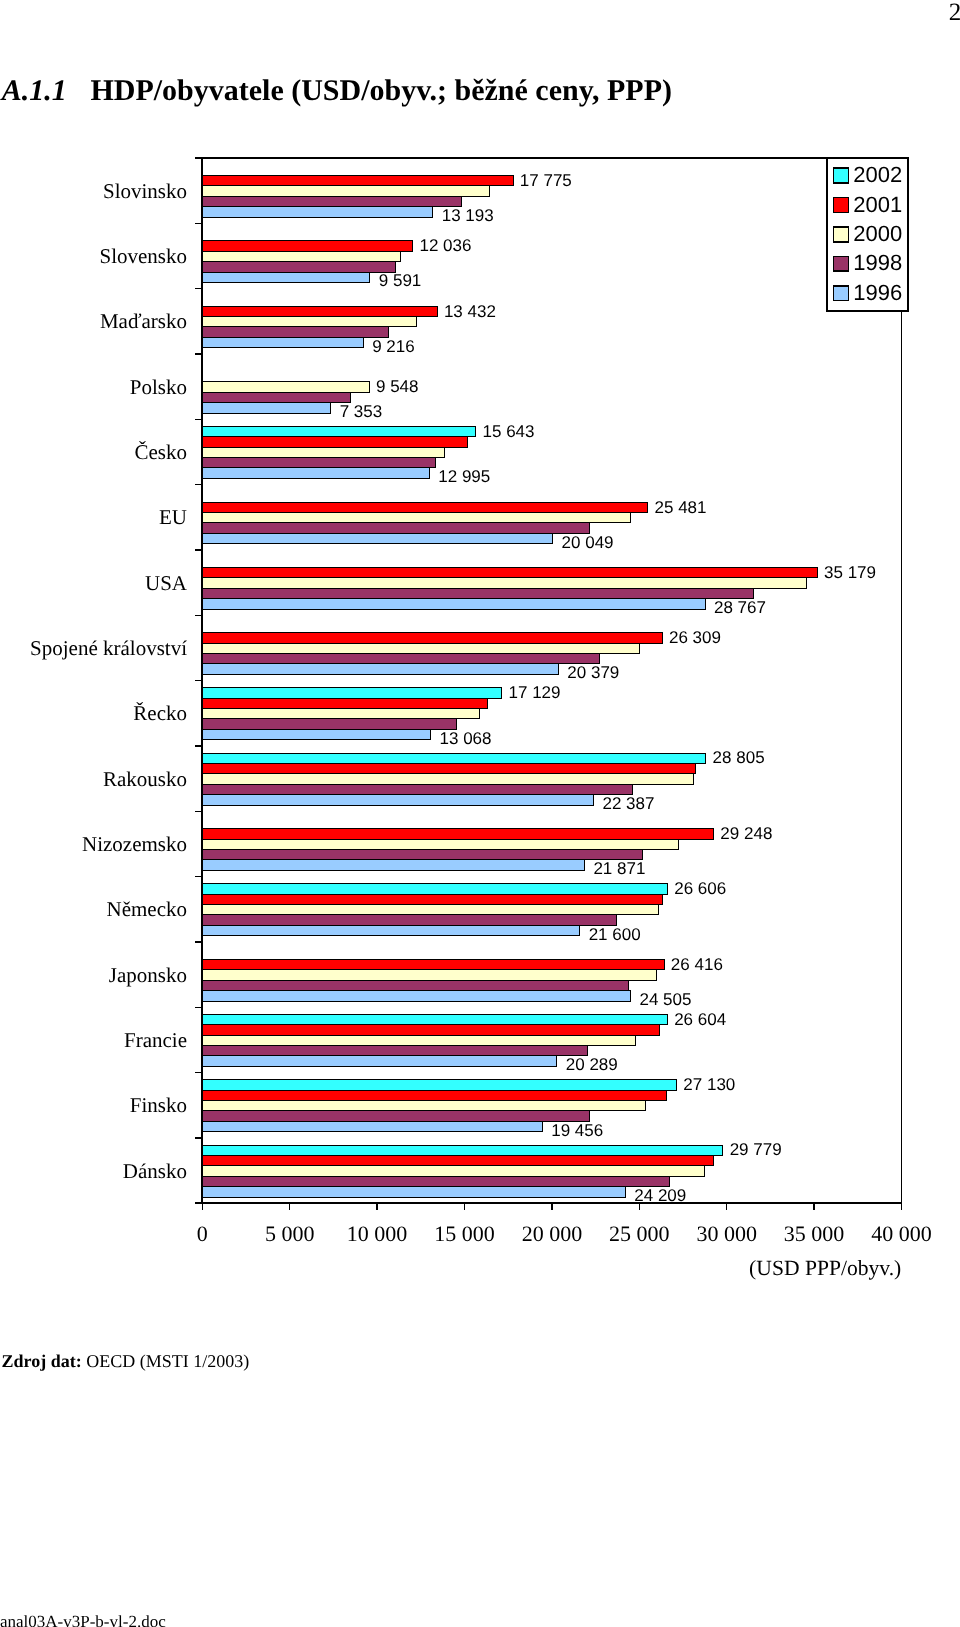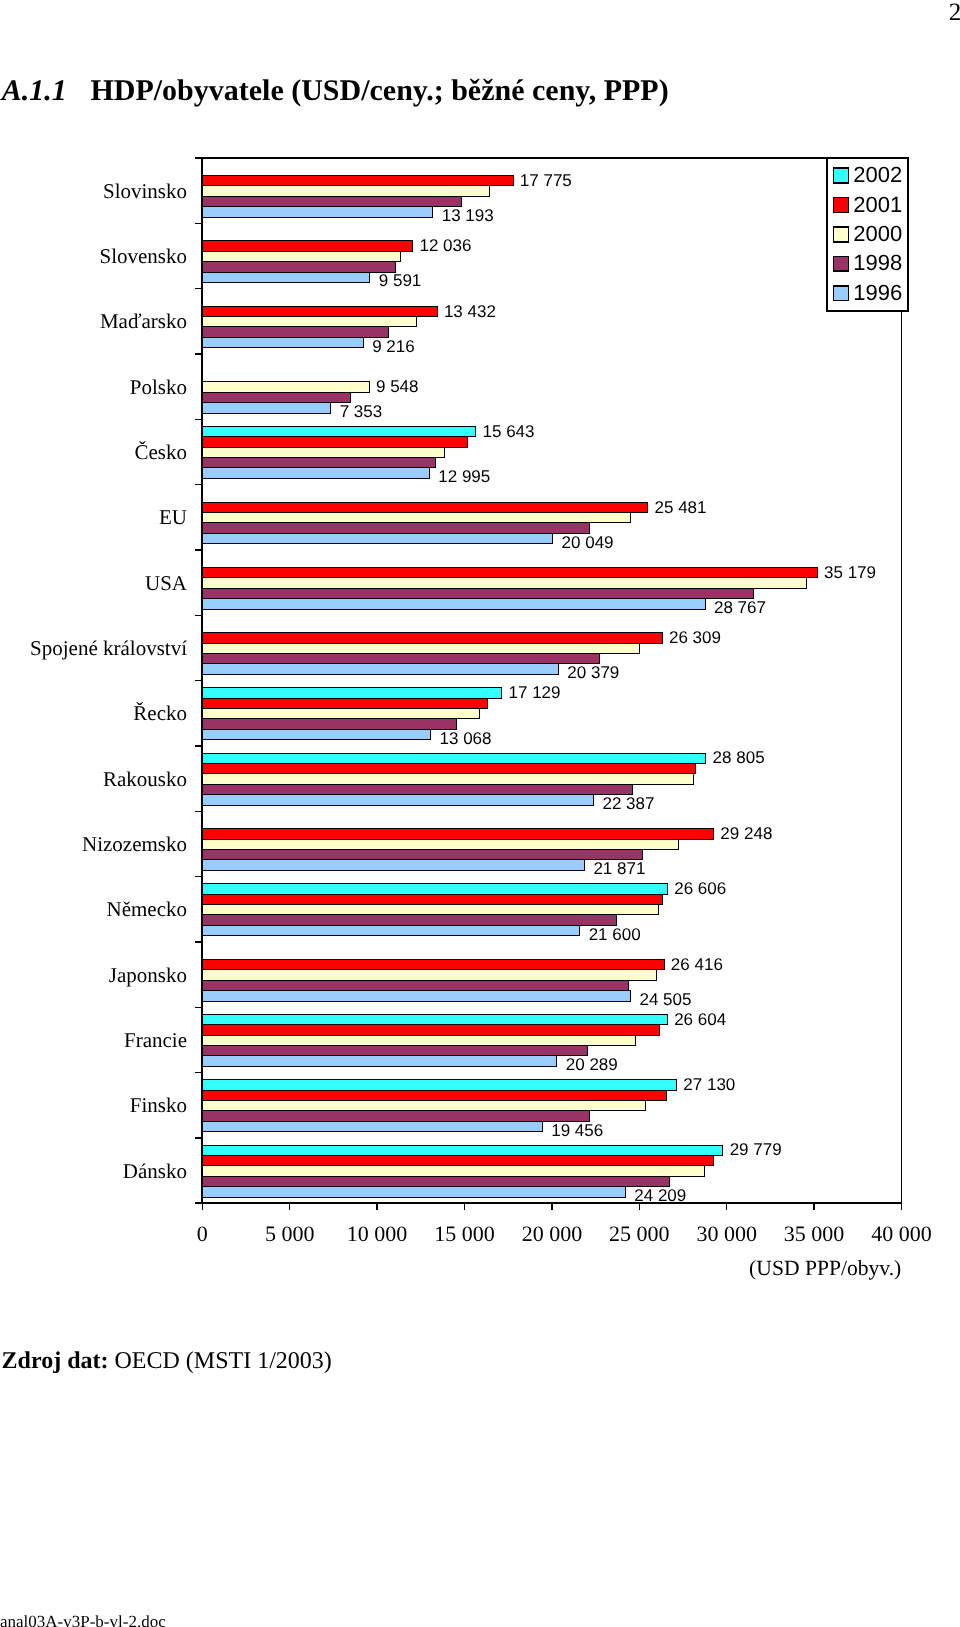--- a/index.html
+++ b/index.html
@@ -6,32 +6,32 @@
   html,body{margin:0;padding:0;}
   *{-webkit-font-smoothing:antialiased;text-rendering:geometricPrecision;}
   #title,#source,#footer,#page-num,#chart{transform:translateZ(0);}
   body{width:960px;height:1627px;background:#ffffff;position:relative;overflow:hidden;
        font-family:"Liberation Serif",serif;color:#000;}
   .abs{position:absolute;}
   #page-num{right:-1.2px;top:5.4px;font-size:25px;line-height:16.6px;}
   #title{left:1.8px;top:76px;font-family:"Liberation Serif",serif;font-weight:bold;font-size:30px;
          line-height:30px;white-space:nowrap;}
   #title .num{display:inline-block;width:88.6px;font-style:italic;}
-  #source{left:1.6px;top:1351px;font-size:24px;line-height:21px;white-space:nowrap;}
+  #source{left:1.6px;top:1351px;font-size:18px;line-height:21px;white-space:nowrap;}
   #source b{font-weight:bold;}
   #footer{left:0px;top:1614px;font-size:17px;line-height:15px;white-space:nowrap;}
   #chart{left:0px;top:0px;width:960px;height:1320px;}
 </style>
 </head>
 <body>
 
 <div class="abs" id="page-num">2</div>
 
 <div class="abs" id="title">
-  <span class="num">A.1.1</span><span>HDP/obyvatele (USD/ceny.; běžné ceny, PPP)</span>
+  <span class="num">A.1.1</span><span>HDP/obyvatele (USD/obyv.; běžné ceny, PPP)</span>
 </div>
 
 <svg class="abs" id="chart" viewBox="0 0 960 1320" width="960" height="1320">
     <rect x="202.3" y="157.9" width="699.2" height="1045.3" fill="#ffffff"></rect>
     <g>
       <rect x="202.3" y="175.47" width="310.71" height="10.4" fill="#ff0000" stroke="#000000" stroke-width="1" shape-rendering="crispEdges"></rect>
       <rect x="202.3" y="185.87" width="287.20" height="10.4" fill="#ffffcc" stroke="#000000" stroke-width="1" shape-rendering="crispEdges"></rect>
       <rect x="202.3" y="196.27" width="258.70" height="10.4" fill="#993366" stroke="#000000" stroke-width="1" shape-rendering="crispEdges"></rect>
       <rect x="202.3" y="206.67" width="230.61" height="10.4" fill="#99ccff" stroke="#000000" stroke-width="1" shape-rendering="crispEdges"></rect>
       <rect x="202.3" y="240.80" width="210.39" height="10.4" fill="#ff0000" stroke="#000000" stroke-width="1" shape-rendering="crispEdges"></rect>

